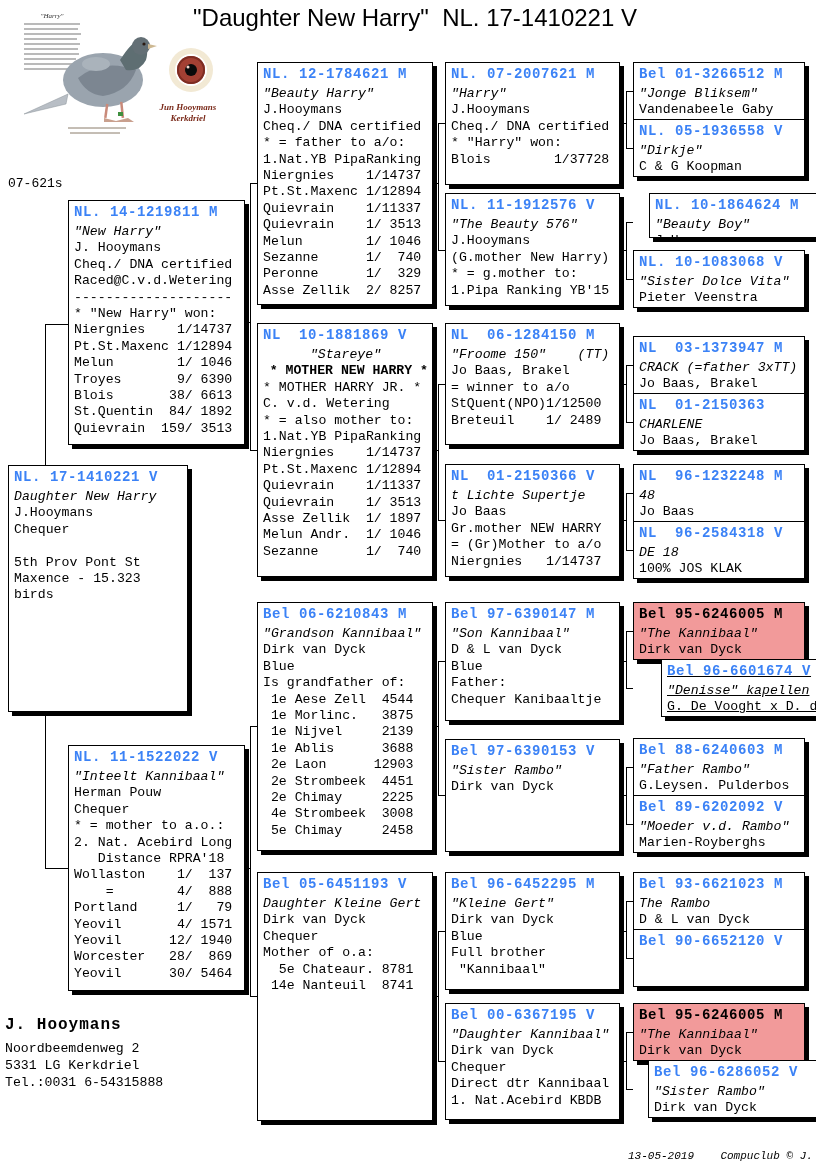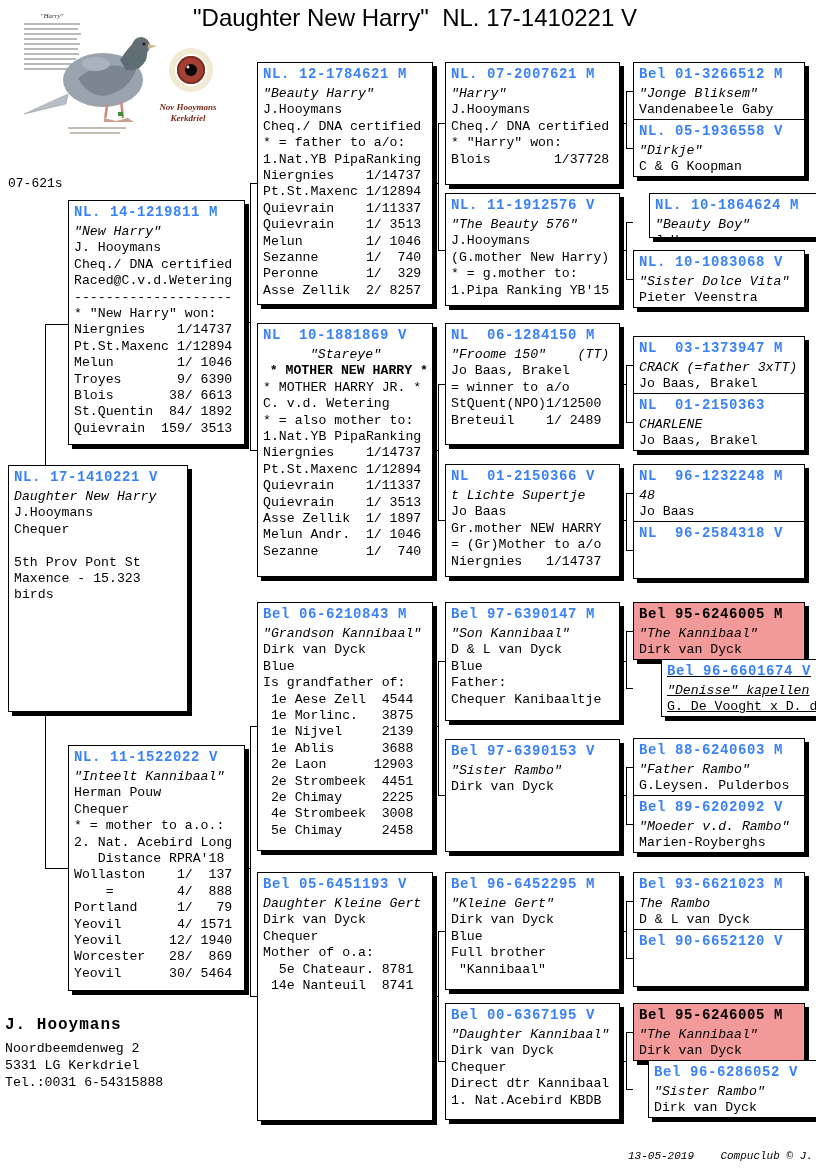--- a/index.html
+++ b/index.html
@@ -72,21 +72,21 @@
       <circle cx="183" cy="62" r="6" fill="#0a0a0a"></circle>
       <circle cx="180" cy="59" r="1.5" fill="#f7d9cf"></circle>
 
       <g stroke="#8a7d6a" stroke-width="1">
           <line x1="60" y1="120" x2="118" y2="120"></line>
           <line x1="62" y1="125" x2="112" y2="125"></line>
         </g>
     </svg>
   </div>
   <div class="artcap">
-    <div>Nov Hooymans</div>
+    <div>Jun Hooymans</div>
     <div>Kerkdriel</div>
   </div>
 
   <div class="ringnote">07-621s</div>
 
   <div id="lines">
       <div class="cline" style="left: 45px; top: 324px; width: 23px; height: 1px;"></div>
       <div class="cline" style="left: 45px; top: 324px; width: 1px; height: 141px;"></div>
       <div class="cline" style="left: 45px; top: 711px; width: 1px; height: 157px;"></div>
       <div class="cline" style="left: 45px; top: 868px; width: 23px; height: 1px;"></div>
@@ -386,20 +386,24 @@
       </div>
       <div class="box" style="left: 633px; top: 464px; width: 172px; height: 58px;">
         <div class="ring">NL  96-1232248 M</div>
         <div>
           <div class="line i">48</div>
           <div class="line">Jo Baas</div>
         </div>
       </div>
       <div class="box" style="left: 633px; top: 521px; width: 172px; height: 58px;">
         <div class="ring">NL  96-2584318 V</div>
+        <div>
+          <div class="line i">DE 18</div>
+          <div class="line">100% JOS KLAK</div>
+        </div>
       </div>
       <div class="box pink" style="left: 633px; top: 602px; width: 172px; height: 58px;">
         <div class="ring">Bel 95-6246005 M</div>
         <div>
           <div class="line i">"The Kannibaal"</div>
           <div class="line">Dirk van Dyck</div>
         </div>
       </div>
       <div class="box" style="left: 661px; top: 659px; width: 172px; height: 58px; text-decoration: underline;">
         <div class="ring">Bel 96-6601674 V</div>

